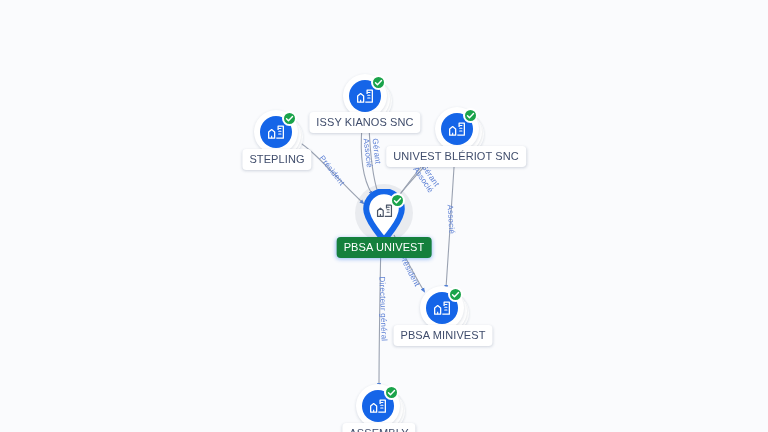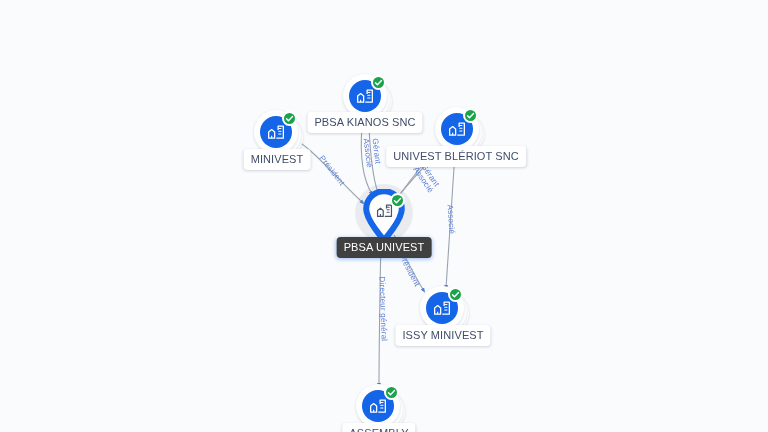--- a/index.html
+++ b/index.html
@@ -80,21 +80,21 @@
     color: #3f4c6b;
     font-size: 11px;
     letter-spacing: .1px;
     line-height: 14px;
     padding: 3px 7px 4px 7px;
     border-radius: 4px;
     white-space: nowrap;
     box-shadow: 0 1px 3px rgba(40,60,100,0.20);
   }
   .node-label.selected {
-    background: #404040;
+    background: #15803d;
     color: #ffffff;
     box-shadow: 0 1px 4px rgba(21,102,232,0.45);
   }
 
   
   .pin-node {
     position: absolute;
     width: 0; height: 0;
   }
   .pin-halo {
@@ -192,42 +192,42 @@
           <path d="M15.6 7.4 h3.0 M15.6 11.0 h3.0 M15.6 14.6 h3.0" stroke="#ffffff" stroke-width="1.5" stroke-linecap="round"></path>
         </svg>
       </div>
       <div class="check-badge">
         <svg width="9" height="9" viewBox="0 0 12 12" aria-hidden="true">
           <path d="M2 6.3 L4.6 8.9 L10 3.3" fill="none" stroke="#ffffff" stroke-width="1.9" stroke-linecap="round" stroke-linejoin="round"></path>
         </svg>
       </div>
     </div>
   </div>
-      <div class="node-label" style="left: 277px; top: 149px;">MINIVEST</div>
+      <div class="node-label" style="left: 277px; top: 149px;">STEPLING</div>
       <div class="node" style="left: 366px; top: 97px;">
     <div class="node-stack">
       <div class="stack-card c3"></div>
       <div class="stack-card c2"></div>
       <div class="stack-card c1"></div>
       <div class="node-disc">
         <svg width="18" height="18" viewBox="0 0 24 24" aria-hidden="true">
           <path d="M2.2 20.3 h8.0 v-8.2 l-4.0 -3.3 l-4.0 3.3 z" fill="none" stroke="#ffffff" stroke-width="1.7" stroke-linejoin="round"></path>
           <path d="M6.2 20.3 v-3.3" stroke="#ffffff" stroke-width="1.5"></path>
           <path d="M12.4 20.3 h9.4 v-16.0 h-7.0 v5.0" fill="none" stroke="#ffffff" stroke-width="1.7" stroke-linejoin="round"></path>
           <path d="M15.6 7.4 h3.0 M15.6 11.0 h3.0 M15.6 14.6 h3.0" stroke="#ffffff" stroke-width="1.5" stroke-linecap="round"></path>
         </svg>
       </div>
       <div class="check-badge">
         <svg width="9" height="9" viewBox="0 0 12 12" aria-hidden="true">
           <path d="M2 6.3 L4.6 8.9 L10 3.3" fill="none" stroke="#ffffff" stroke-width="1.9" stroke-linecap="round" stroke-linejoin="round"></path>
         </svg>
       </div>
     </div>
   </div>
-      <div class="node-label" style="left: 365px; top: 112px;">PBSA KIANOS SNC</div>
+      <div class="node-label" style="left: 365px; top: 112px;">ISSY KIANOS SNC</div>
       <div class="node" style="left: 458px; top: 130px;">
     <div class="node-stack">
       <div class="stack-card c3"></div>
       <div class="stack-card c2"></div>
       <div class="stack-card c1"></div>
       <div class="node-disc">
         <svg width="18" height="18" viewBox="0 0 24 24" aria-hidden="true">
           <path d="M2.2 20.3 h8.0 v-8.2 l-4.0 -3.3 l-4.0 3.3 z" fill="none" stroke="#ffffff" stroke-width="1.7" stroke-linejoin="round"></path>
           <path d="M6.2 20.3 v-3.3" stroke="#ffffff" stroke-width="1.5"></path>
           <path d="M12.4 20.3 h9.4 v-16.0 h-7.0 v5.0" fill="none" stroke="#ffffff" stroke-width="1.7" stroke-linejoin="round"></path>
@@ -275,21 +275,21 @@
           <path d="M15.6 7.4 h3.0 M15.6 11.0 h3.0 M15.6 14.6 h3.0" stroke="#ffffff" stroke-width="1.5" stroke-linecap="round"></path>
         </svg>
       </div>
       <div class="check-badge">
         <svg width="9" height="9" viewBox="0 0 12 12" aria-hidden="true">
           <path d="M2 6.3 L4.6 8.9 L10 3.3" fill="none" stroke="#ffffff" stroke-width="1.9" stroke-linecap="round" stroke-linejoin="round"></path>
         </svg>
       </div>
     </div>
   </div>
-      <div class="node-label" style="left: 443px; top: 325px;">ISSY MINIVEST</div>
+      <div class="node-label" style="left: 443px; top: 325px;">PBSA MINIVEST</div>
       <div class="node" style="left: 379px; top: 407px;">
     <div class="node-stack">
       <div class="stack-card c3"></div>
       <div class="stack-card c2"></div>
       <div class="stack-card c1"></div>
       <div class="node-disc">
         <svg width="18" height="18" viewBox="0 0 24 24" aria-hidden="true">
           <path d="M2.2 20.3 h8.0 v-8.2 l-4.0 -3.3 l-4.0 3.3 z" fill="none" stroke="#ffffff" stroke-width="1.7" stroke-linejoin="round"></path>
           <path d="M6.2 20.3 v-3.3" stroke="#ffffff" stroke-width="1.5"></path>
           <path d="M12.4 20.3 h9.4 v-16.0 h-7.0 v5.0" fill="none" stroke="#ffffff" stroke-width="1.7" stroke-linejoin="round"></path>

